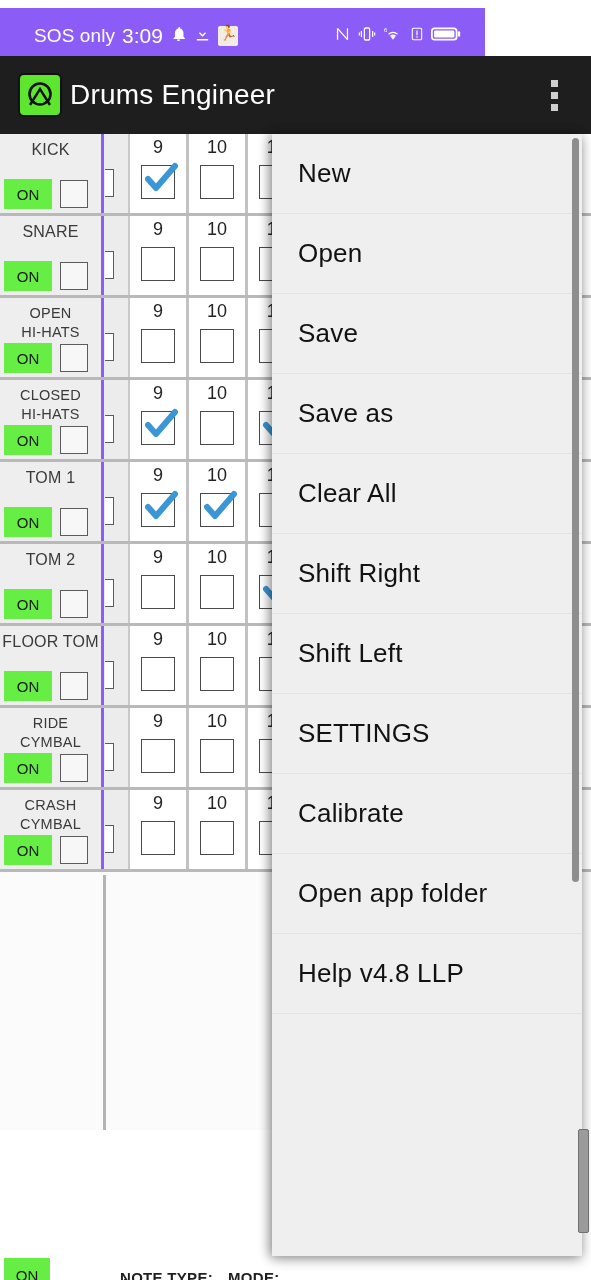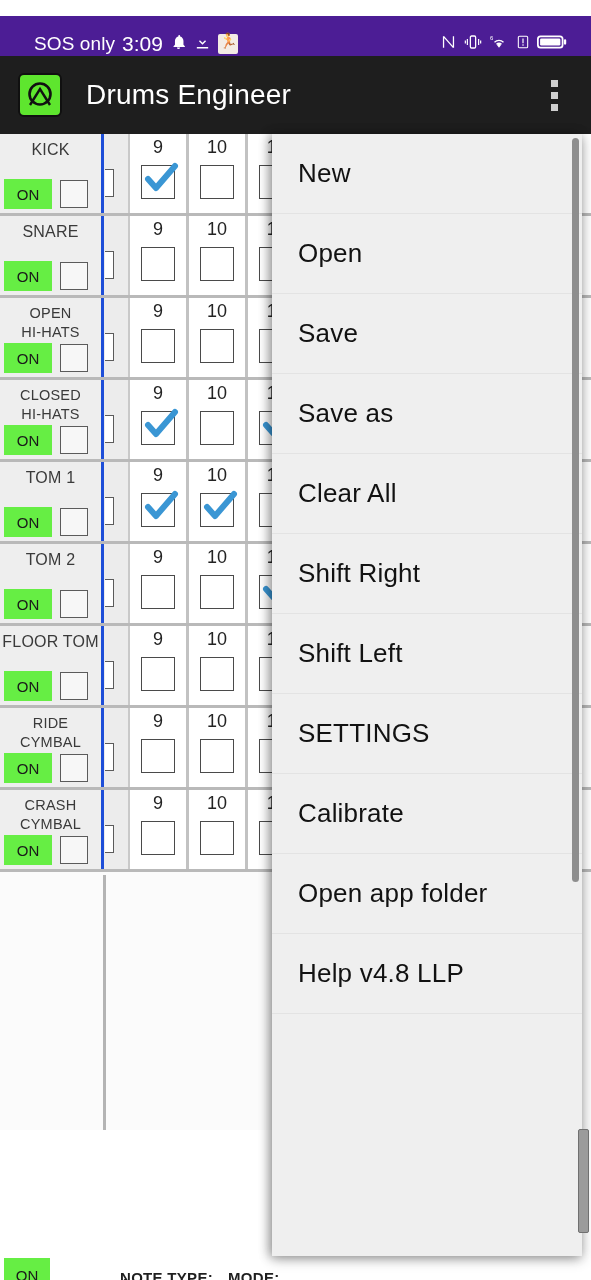--- a/index.html
+++ b/index.html
@@ -6,22 +6,22 @@
   html, body {
     width: 591px; height: 1280px;
     font-family: "Liberation Sans", sans-serif;
     background: #ffffff;
     overflow: hidden;
   }
   #root { position: relative; width: 591px; height: 1280px; overflow: hidden; }
 
   
   .statusbar {
-    position: absolute; top: 16px; left: 0; width: 591px; height: 56px;
-    background: #4c1d95; color: #ffffff;
+    position: absolute; top: 8px; left: 0; width: 485px; height: 56px;
+    background: #8b5cf6; color: #ffffff;
     display: flex; align-items: center;
   }
   .sb-left { display: flex; align-items: center; gap: 7px; padding-left: 34px; }
   .sb-sos { font-size: 19px; letter-spacing: .1px; }
   .sb-time { font-size: 21px; font-weight: 400; }
   .sb-right { position: absolute; right: 24px; display: flex; align-items: center; gap: 7px; }
   .sb-ic { display: inline-block; }
   .ic-run {
     width: 20px; height: 20px; background: #f3ece4; border-radius: 2px;
     position: relative;
@@ -36,21 +36,21 @@
     position: absolute; top: 56px; left: 0; width: 591px; height: 78px;
     background: #1e1e1e; display: flex; align-items: center;
   }
   .app-icon {
     width: 44px; height: 44px; margin-left: 18px;
     background: #5ee62e; border-radius: 6px;
     display: flex; align-items: center; justify-content: center;
     border: 2px solid #101010;
   }
   .app-title {
-    color: #ffffff; font-size: 28px; font-weight: 400; margin-left: 24px;
+    color: #ffffff; font-size: 28px; font-weight: 400; margin-left: 8px;
     letter-spacing: .2px;
   }
   .overflow-btn {
     position: absolute; right: 26px; top: 50%; transform: translateY(-50%);
     width: 22px; height: 40px; display: flex; flex-direction: column;
     justify-content: center; align-items: center; gap: 5px;
   }
   .overflow-btn i { display: block; width: 7px; height: 7px; background: #cfcfcf; }
 
   
@@ -62,21 +62,21 @@
   
   .grid-area { position: absolute; top: 0; left: 0; width: 591px; height: 741px; }
 
   .track-row {
     position: absolute; left: 0; width: 591px;
     border-bottom: 3px solid #b9b9b9;
     background: #ffffff;
   }
   .track-head {
     position: absolute; left: 0; top: 0; width: 104px; height: 100%;
-    background: #eeeeee; border-right: 3px solid #1d4ed8;
+    background: #eeeeee; border-right: 3px solid #8b5cf6;
     display: flex; flex-direction: column; align-items: center;
   }
   .track-name {
     font-size: 16px; color: #3a3a3a; text-align: center; line-height: 19px;
     padding-top: 6px; letter-spacing: .2px; white-space: pre-line;
   }
   .track-name.small { font-size: 14.5px; }
   .head-ctrls {
     position: absolute; bottom: 4px; left: 0; width: 104px;
     display: flex; align-items: center; gap: 8px; padding-left: 4px;

